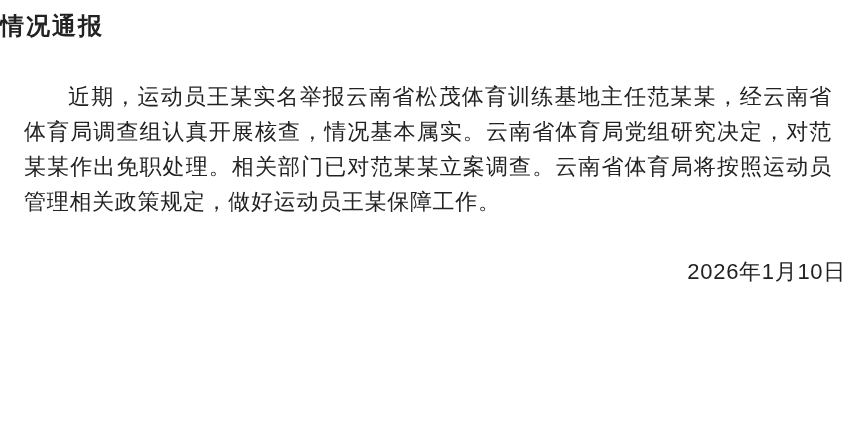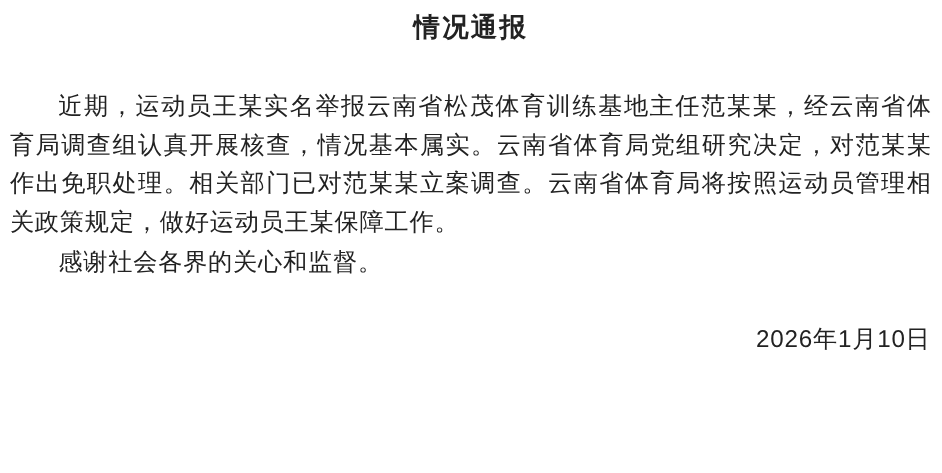--- a/index.html
+++ b/index.html
@@ -15,52 +15,51 @@
     overflow: hidden;
     color: #222222;
     font-family: "Liberation Sans", "DejaVu Sans", sans-serif;
   }
   .title {
     margin: 0;
     padding-top: 13px;
     font-size: 24px;
     line-height: 26px;
     font-weight: 700;
-    text-align: center;
+    text-align: left;
     letter-spacing: 2px;
   }
   .content {
     width: 840px;
     margin: 40px 0 0 8px;
     font-size: 22px;
     line-height: 35px;
     letter-spacing: 0.7px;
     text-align: justify;
     text-justify: inter-ideograph;
   }
   .content p {
-    margin: 1px;
+    margin: 16px;
     text-indent: 2em;
   }
   .signoff {
     margin-top: 33px;
     padding-right: 2px;
     text-align: right;
     line-height: 39px;
     font-size: 22px;
     letter-spacing: 0.7px;
   }
 </style>
 </head>
 <body>
 
 <div class="page">
   <h1 class="title">情况通报</h1>
 
   <div class="content">
     <p>近期，运动员王某实名举报云南省松茂体育训练基地主任范某某，经云南省体育局调查组认真开展核查，情况基本属实。云南省体育局党组研究决定，对范某某作出免职处理。相关部门已对范某某立案调查。云南省体育局将按照运动员管理相关政策规定，做好运动员王某保障工作。</p>
-    <p>感谢社会各界的关心和监督。</p>
 
     <div class="signoff">
       <div>2026年1月10日</div>
     </div>
   </div>
 </div>
 
 </body></html>

